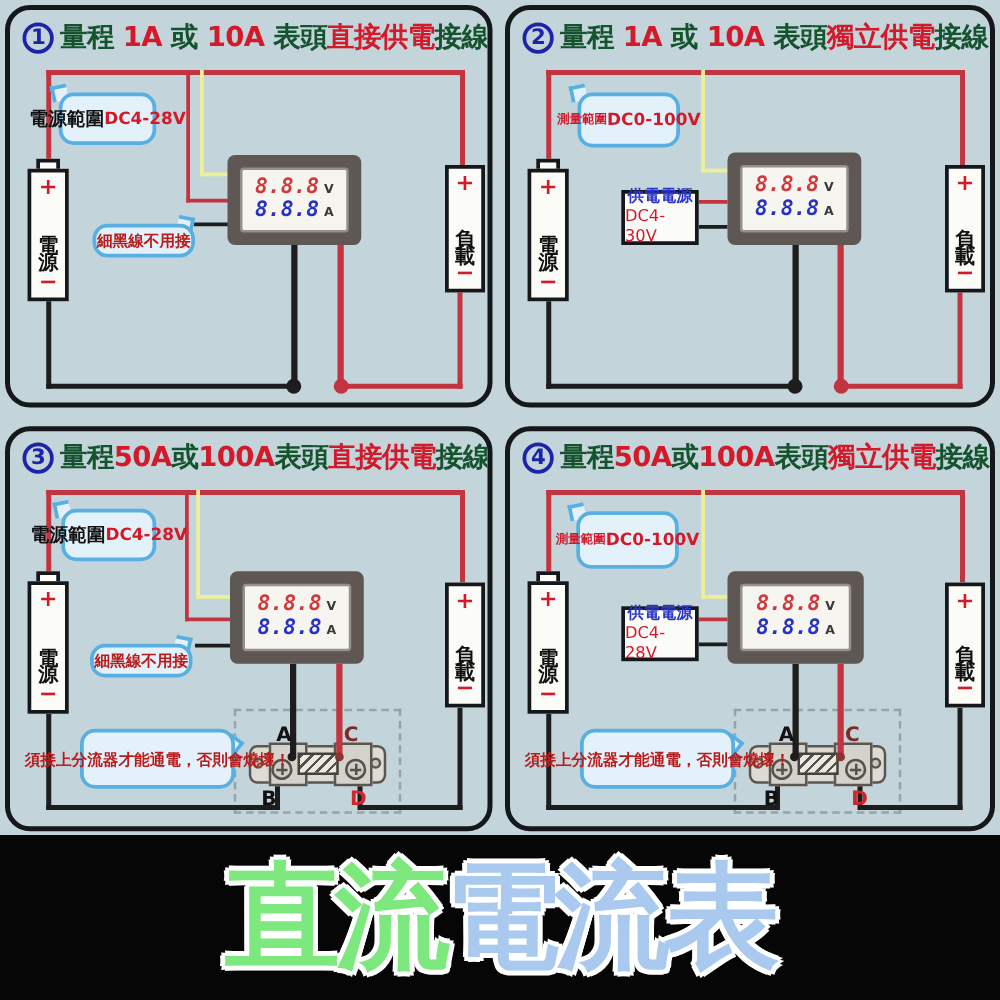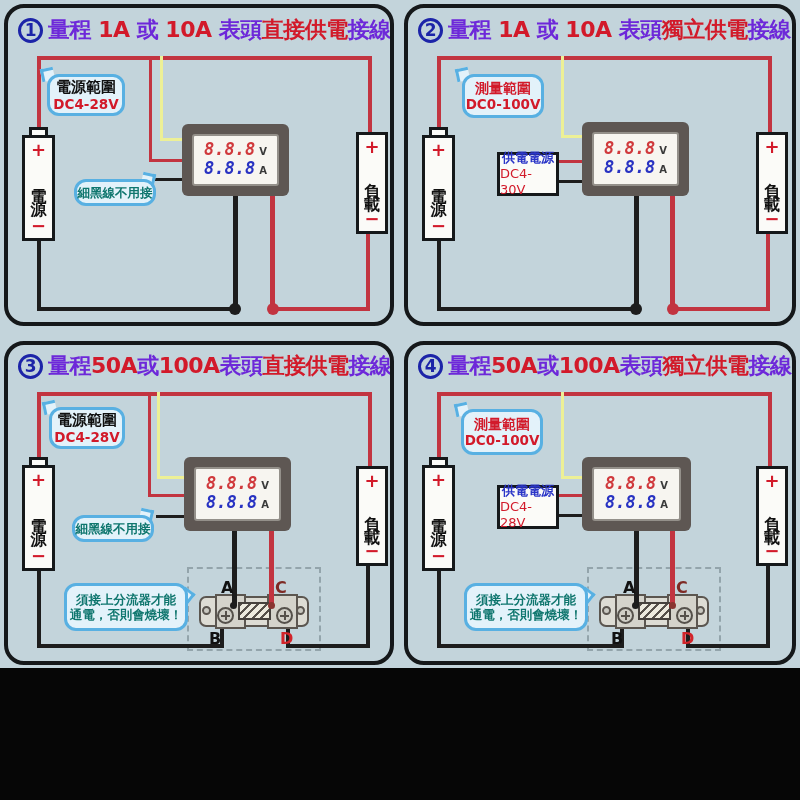--- a/index.html
+++ b/index.html
@@ -5,21 +5,21 @@
   html,body{margin:0;padding:0;background:#c3d4db;}
   #canvas{position:relative;width:800px;height:800px;background:#c3d4db;overflow:hidden;
           font-family:"DejaVu Sans",sans-serif;}
   .panel{position:absolute;background:#c3d4db;border:4px solid #15181a;border-radius:20px;
          box-sizing:border-box;overflow:hidden;}
   .ptitle{position:absolute;left:10px;top:7px;display:flex;align-items:center;gap:5px;
           font-weight:bold;font-size:22px;white-space:nowrap;letter-spacing:-0.5px;z-index:6;}
   .numc{display:inline-flex;align-items:center;justify-content:center;flex:0 0 auto;
         width:25px;height:25px;border:3px solid #1c24a8;border-radius:50%;color:#1c24a8;
         font-size:17px;font-weight:bold;box-sizing:border-box;}
-  .tb{color:#6d28d9;} .tr{color:#d21a2a;}
+  .tb{color:#14532d;} .tr{color:#d21a2a;}
   .wire{position:absolute;z-index:1;}
   .w-red{background:#c23440;} .w-yel{background:#edf096;} .w-blk{background:#1d1d1d;}
   .dot{position:absolute;width:12px;height:12px;border-radius:50%;z-index:2;}
   .box{position:absolute;background:#fbfbf8;border:3px solid #15181a;box-sizing:border-box;
        display:flex;flex-direction:column;align-items:center;justify-content:space-between;
        padding:5px 0;z-index:3;}
   .box .pm{color:#d21a2a;font-weight:bold;font-size:18px;line-height:14px;}
   .box .nm{color:#111;font-weight:bold;font-size:16px;writing-mode:vertical-rl;
            text-orientation:upright;letter-spacing:13px;line-height:1;}
   .nub{position:absolute;background:#fbfbf8;border:3px solid #15181a;box-sizing:border-box;z-index:3;}
@@ -27,26 +27,26 @@
          display:flex;align-items:center;justify-content:center;box-sizing:border-box;}
   .mdisp{background:#f7f5f0;border:2px solid #94908a;border-radius:3px;
          width:calc(100% - 24px);height:calc(100% - 24px);
          display:flex;flex-direction:column;align-items:center;justify-content:center;}
   .mrow{display:flex;align-items:baseline;gap:4px;line-height:17px;}
   .dig{font-family:"DejaVu Sans Mono",monospace;font-weight:bold;font-style:italic;
        font-size:17px;letter-spacing:0px;}
   .dv{color:#d0393c;} .da{color:#2832c2;}
   .unit{font-size:10px;color:#3a3a3a;font-weight:bold;}
   .bubble{position:absolute;background:#e3f2fa;border:3px solid #58b0e2;border-radius:12px;
-          display:flex;flex-direction:column;align-items:center;justify-content:center;
+          display:flex;flex-direction:row;align-items:center;justify-content:center;
           z-index:5;box-sizing:border-box;line-height:1.2;white-space:nowrap;}
   .bub-l1b{color:#111;font-weight:bold;font-size:15px;}
-  .bub-l1r{color:#d21a2a;font-weight:bold;font-size:14px;}
+  .bub-l1r{color:#d21a2a;font-weight:bold;font-size:10px;}
   .bub-l2{color:#d21a2a;font-weight:bold;font-size:13.5px;}
-  .bub-sm{color:#0f766e;font-weight:bold;font-size:12.5px;}
+  .bub-sm{color:#b91c1c;font-weight:bold;font-size:12.5px;}
   .tail{position:absolute;width:13px;height:13px;background:#e3f2fa;box-sizing:border-box;z-index:4;}
   .tail-nw{border-top:3px solid #58b0e2;border-left:3px solid #58b0e2;transform:rotate(-12deg);}
   .tail-ne{border-top:3px solid #58b0e2;border-right:3px solid #58b0e2;transform:rotate(12deg);}
   .tail-e{border-top:3px solid #58b0e2;border-right:3px solid #58b0e2;transform:rotate(38deg);}
   .supply{position:absolute;background:#fbfbf8;border:3px solid #15181a;box-sizing:border-box;
           display:flex;flex-direction:column;align-items:center;justify-content:center;z-index:3;line-height:1.25;}
   .sup1{color:#2a35c8;font-weight:bold;font-size:13px;}
   .sup2{color:#d21a2a;font-weight:normal;font-size:13px;}
   .dashed{position:absolute;border:2px dashed #93a4ab;z-index:0;box-sizing:border-box;}
   .sbody{position:absolute;background:#dddcd4;border:2px solid #5b5650;border-radius:7px;z-index:2;box-sizing:border-box;}
@@ -333,15 +333,17 @@
       <span class="bub-l2">DC0-100V</span>
     </div>
     <div class="tail tail-e" style="left:172px;top:244px"></div>
     <div class="bubble" style="left:56px;top:238px;width:124px;height:48px">
       <span class="bub-sm">須接上分流器才能</span>
       <span class="bub-sm">通電，否則會燒壞！</span>
     </div>
   </div>
 
   <div class="banner">
+      <span class="c-g">直流</span>
+      <span class="c-b">電流表</span>
   </div>
 
 </div>
 
 </body></html>

